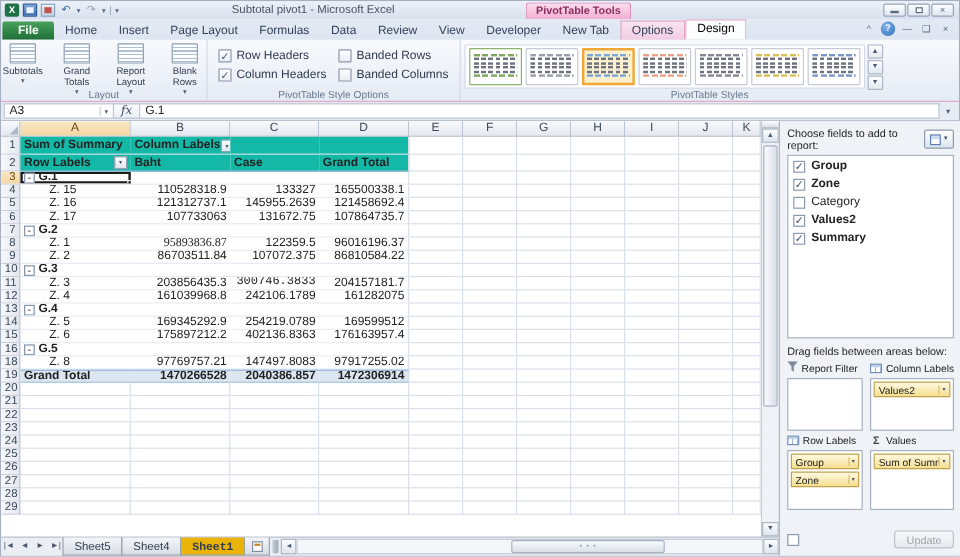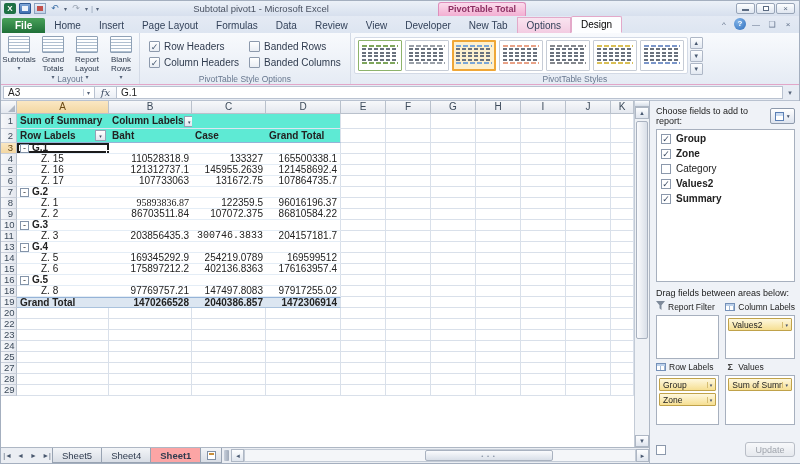--- a/index.html
+++ b/index.html
@@ -35,21 +35,21 @@
   .tab.ctx { background:linear-gradient(#F9E4F0,#F3CCE2); border:1px solid #E3A9C9; border-bottom:none; }
   .tab.ctx.active { background:#FDFEFF; border:1px solid #E3A9C9; border-bottom:1px solid #FDFEFF; color:#000; border-radius:2px 2px 0 0; }
   .ribbon-mini { position:absolute; right:5px; top:2px; display:flex; gap:4px; align-items:center; }
   .mini { font-size:8px; color:#5F6F88; width:12px; text-align:center; line-height:11px; }
   .mini.help { width:12px; height:12px; border-radius:50%; background:radial-gradient(circle at 35% 30%,#7FB2E8,#2F6FBD); color:#fff; font-weight:bold; font-size:8px; }
 
   
   .ribbon { height:52px; background:linear-gradient(#F8FAFD,#EEF2F8 55%,#E5EBF4); border-bottom:1px solid #E2A6C8; display:flex; flex:none; }
   .rgroup { position:relative; border-right:1px solid #D3DAE6; padding:2px 3px 11px; }
   .rgroup .caption { position:absolute; bottom:0; left:0; right:0; text-align:center; font-size:8.5px; color:#68788F; }
-  .lay-buttons { display:flex; gap:4px; }
+  .lay-buttons { display:flex; gap:15px; }
   .rbtn { width:30px; display:flex; flex-direction:column; align-items:center; font-size:8px; color:#2F3B4E; text-align:center; line-height:9px; }
   .tblico { width:22px; height:17px; border:1px solid #8FA1B6; margin:1px 0 2px; background:
     repeating-linear-gradient(180deg,#FDFEFF 0 2px,#AFBfd0 2px 3px); border-radius:1px; }
   .rbtn .dd { font-size:6px; color:#56647A; }
   .cbx-grid { display:grid; grid-template-columns:auto auto; gap:5px 10px; padding:6px 6px 0; }
   .cbx { display:flex; align-items:center; gap:4px; font-size:10px; color:#2F3B4E; white-space:nowrap; }
   .box { width:11px; height:11px; flex:none; border:1px solid #8C99AC; background:linear-gradient(#FFFFFF,#E9EDF3); font-size:9px; line-height:10px; color:#44566E; text-align:center; border-radius:1px; }
   .gallery-wrap { display:flex; align-items:flex-start; gap:2px; padding-top:2px; }
   .gallery { display:flex; gap:3px; background:#FFFFFF; border:1px solid #D3DAE6; padding:2px 3px; border-radius:2px; }
   .tile { width:44px; height:31px; border:1px solid #C6CCD6; background:#fff; padding:2px 1px; border-radius:1px; }
@@ -75,21 +75,21 @@
   .grid { width:633px; overflow:hidden; background:#fff; position:relative; flex:none; }
   .grow { display:flex; }
   .gc { flex:none; border-right:1px solid #D9E0EA; border-bottom:1px solid #D9E0EA; font-size:10px; padding:0 3px; white-space:nowrap; overflow:hidden; }
   .gc.hdrcell { background:linear-gradient(#F7F8FA,#E4E8EF); border-right:1px solid #B9C1CC; border-bottom:1px solid #B9C1CC; text-align:center; color:#3C4A5A; }
   .gc.rownum { background:linear-gradient(90deg,#F7F8FA,#E4E8EF); border-right:1px solid #B9C1CC; border-bottom:1px solid #C9CFDA; text-align:right; padding-right:3px; color:#3C4A5A; font-size:9.5px; }
   .gc.hl { background:linear-gradient(#FAE7C3,#F3D7A2); color:#6B4A14; }
   .corner { position:relative; }
   .corner:after { content:""; position:absolute; right:1px; bottom:1px; border-left:7px solid transparent; border-bottom:7px solid #AEB7C4; }
   .gc.pv { border-right:none; border-bottom:1px solid #E4EDF6; }
   .gc.pvlast { border-right:1px solid #D9E0EA; }
-  .gc.hdr { background:#5eead4; font-weight:bold; border-bottom:1px solid #DCE6F1; display:flex; align-items:center; }
+  .gc.hdr { background:#14b8a6; font-weight:bold; border-bottom:1px solid #DCE6F1; display:flex; align-items:center; }
   .gc.hdr2 { border-bottom:1px solid #95B3D7; }
   .gc.num { text-align:right; }
   .gc.grp { font-weight:bold; display:flex; align-items:center; }
   .gc.item { padding-left:24px; }
   .gc.grand { background:#DCE6F1; font-weight:bold; border-top:1px solid #95B3D7; border-bottom:1px solid #A9C2DD; }
   .gc.sel { box-shadow:inset 0 0 0 2px #1B1B1B; position:relative; }
   .gc.sel .fillh { position:absolute; right:-1px; bottom:-1px; width:4px; height:4px; background:#1B1B1B; border:1px solid #fff; }
   .filterbtn { margin-left:auto; width:11px; height:11px; flex:none; border:1px solid #94A2B6; background:linear-gradient(#FFFFFF,#E0E6EF); font-size:5px; line-height:10px; text-align:center; color:#3D4C63; font-weight:normal; }
   .colbox { display:inline-block; width:9px; height:9px; flex:none; border:1px solid #8494A9; background:#fff; font-size:9px; line-height:7px; text-align:center; color:#333; margin-right:3px; font-weight:normal; }
 
@@ -97,21 +97,21 @@
   .vscroll { width:15px; background:#EFF2F6; border-left:1px solid #C3CBD6; display:flex; flex-direction:column; flex:none; }
   .vsplit { height:6px; background:linear-gradient(#FDFEFF,#D8DFE9); border-bottom:1px solid #AEB7C4; }
   .sbtn { height:12px; background:linear-gradient(#FDFEFF,#DFE5EE); border:1px solid #AEB7C4; font-size:6px; color:#4A5A72; text-align:center; line-height:11px; flex:none; }
   .vtrack { flex:1; position:relative; }
   .vthumb { position:absolute; left:1px; right:1px; top:2px; height:218px; background:linear-gradient(90deg,#FAFBFD,#D9DFE8); border:1px solid #A9B2C0; border-radius:2px; }
 
   
   .tabbar { height:16px; background:#EBEEF3; border-top:1px solid #AEB7C4; display:flex; align-items:stretch; font-size:9.5px; flex:none; }
   .navbtn { width:13px; text-align:center; font-size:7px; line-height:15px; color:#49586E; }
   .stab { padding:1px 9px 0; border:1px solid #98A3B2; border-top:none; background:linear-gradient(#F3F5F8,#D8DDE5); margin-left:-1px; color:#2F3B4E; display:flex; align-items:center; }
-  .stab.active { background:#fca5a5; font-weight:bold; z-index:2; }
+  .stab.active { background:#eab308; font-weight:bold; z-index:2;font-family:Liberation Mono, monospace; }
   .instab { width:22px; border:1px solid #98A3B2; border-top:none; background:linear-gradient(#F3F5F8,#D8DDE5); margin-left:-1px; display:flex; align-items:center; justify-content:center; }
   .insico { width:9px; height:9px; border:1px solid #7F8FA5; background:#fff; position:relative; }
   .insico:after { content:""; position:absolute; left:1px; top:1px; right:1px; height:2px; background:#C98F3B; }
   .tsplit { width:5px; margin:2px 2px; background:linear-gradient(90deg,#C6CEDA,#9FA9B8); border-radius:1px; }
   .hscroll { flex:1; display:flex; align-items:stretch; margin:1px 0; }
   .htrack { flex:1; background:#F4F6F9; border:1px solid #C3CBD6; position:relative; }
   .hthumb { position:absolute; top:0; bottom:0; left:46%; width:128px; background:linear-gradient(#FAFBFD,#D9DFE8); border:1px solid #A9B2C0; border-radius:2px; text-align:center; font-size:6px; color:#8B97A8; line-height:11px; letter-spacing:1px; }
   .hbtn { width:13px; background:linear-gradient(#FDFEFF,#DFE5EE); border:1px solid #AEB7C4; font-size:6px; color:#4A5A72; text-align:center; line-height:12px; }
 
   
@@ -162,21 +162,21 @@
           <i></i>
         </span>
         <span class="qico ">↶</span>
         <span class="qdd">▾</span>
         <span class="qico gray">↷</span>
         <span class="qdd">▾</span>
         <span class="qsep">|</span>
         <span class="qdd">▾</span>
       </div>
     <div class="title-text">Subtotal pivot1 - Microsoft Excel</div>
-    <div class="ctx-label">PivotTable Total</div>
+    <div class="ctx-label">PivotTable Tools</div>
     <div class="winbtns">
       <div class="wbtn">
           <span class="bar"></span>
         </div>
       <div class="wbtn">
           <span class="sq"></span>
         </div>
       <div class="wbtn">
           <span class="x">×</span>
         </div>
@@ -520,20 +520,34 @@
               <div class="gc pv num pvlast" style="width: 75px; line-height: 10px;">204157181.7</div>
               <div class="gc " style="width: 45px; line-height: 10px;"></div>
               <div class="gc " style="width: 45px; line-height: 10px;"></div>
               <div class="gc " style="width: 45px; line-height: 10px;"></div>
               <div class="gc " style="width: 45px; line-height: 10px;"></div>
               <div class="gc " style="width: 45px; line-height: 10px;"></div>
               <div class="gc " style="width: 45px; line-height: 10px;"></div>
               <div class="gc " style="width: 23px; line-height: 10px;"></div>
             </div>
             <div class="grow" style="height: 11px;">
+              <div class="gc rownum" style="width: 16px; line-height: 10px;">12</div>
+              <div class="gc pv item" style="width: 92px; line-height: 10px;">Z. 4</div>
+              <div class="gc pv num" style="width: 83px; line-height: 10px;">161039968.8</div>
+              <div class="gc pv num" style="width: 74px; line-height: 10px;">242106.1789</div>
+              <div class="gc pv num pvlast" style="width: 75px; line-height: 10px;">161282075</div>
+              <div class="gc " style="width: 45px; line-height: 10px;"></div>
+              <div class="gc " style="width: 45px; line-height: 10px;"></div>
+              <div class="gc " style="width: 45px; line-height: 10px;"></div>
+              <div class="gc " style="width: 45px; line-height: 10px;"></div>
+              <div class="gc " style="width: 45px; line-height: 10px;"></div>
+              <div class="gc " style="width: 45px; line-height: 10px;"></div>
+              <div class="gc " style="width: 23px; line-height: 10px;"></div>
+            </div>
+            <div class="grow" style="height: 11px;">
               <div class="gc rownum" style="width: 16px; line-height: 10px;">13</div>
               <div class="gc pv grp" style="width: 92px; line-height: 10px;">
                 <span class="colbox">-</span>
                 <span>G.4</span>
               </div>
               <div class="gc pv" style="width: 83px; line-height: 10px;"></div>
               <div class="gc pv" style="width: 74px; line-height: 10px;"></div>
               <div class="gc pv pvlast" style="width: 75px; line-height: 10px;"></div>
               <div class="gc " style="width: 45px; line-height: 10px;"></div>
               <div class="gc " style="width: 45px; line-height: 10px;"></div>
@@ -624,20 +638,34 @@
               <div class="gc " style="width: 75px; line-height: 10px;"></div>
               <div class="gc " style="width: 45px; line-height: 10px;"></div>
               <div class="gc " style="width: 45px; line-height: 10px;"></div>
               <div class="gc " style="width: 45px; line-height: 10px;"></div>
               <div class="gc " style="width: 45px; line-height: 10px;"></div>
               <div class="gc " style="width: 45px; line-height: 10px;"></div>
               <div class="gc " style="width: 45px; line-height: 10px;"></div>
               <div class="gc " style="width: 23px; line-height: 10px;"></div>
             </div>
             <div class="grow" style="height: 11px;">
+              <div class="gc rownum" style="width: 16px; line-height: 10px;">21</div>
+              <div class="gc " style="width: 92px; line-height: 10px;"></div>
+              <div class="gc " style="width: 83px; line-height: 10px;"></div>
+              <div class="gc " style="width: 74px; line-height: 10px;"></div>
+              <div class="gc " style="width: 75px; line-height: 10px;"></div>
+              <div class="gc " style="width: 45px; line-height: 10px;"></div>
+              <div class="gc " style="width: 45px; line-height: 10px;"></div>
+              <div class="gc " style="width: 45px; line-height: 10px;"></div>
+              <div class="gc " style="width: 45px; line-height: 10px;"></div>
+              <div class="gc " style="width: 45px; line-height: 10px;"></div>
+              <div class="gc " style="width: 45px; line-height: 10px;"></div>
+              <div class="gc " style="width: 23px; line-height: 10px;"></div>
+            </div>
+            <div class="grow" style="height: 11px;">
               <div class="gc rownum" style="width: 16px; line-height: 10px;">22</div>
               <div class="gc " style="width: 92px; line-height: 10px;"></div>
               <div class="gc " style="width: 83px; line-height: 10px;"></div>
               <div class="gc " style="width: 74px; line-height: 10px;"></div>
               <div class="gc " style="width: 75px; line-height: 10px;"></div>
               <div class="gc " style="width: 45px; line-height: 10px;"></div>
               <div class="gc " style="width: 45px; line-height: 10px;"></div>
               <div class="gc " style="width: 45px; line-height: 10px;"></div>
               <div class="gc " style="width: 45px; line-height: 10px;"></div>
               <div class="gc " style="width: 45px; line-height: 10px;"></div>
@@ -667,20 +695,34 @@
               <div class="gc " style="width: 45px; line-height: 10px;"></div>
               <div class="gc " style="width: 45px; line-height: 10px;"></div>
               <div class="gc " style="width: 45px; line-height: 10px;"></div>
               <div class="gc " style="width: 45px; line-height: 10px;"></div>
               <div class="gc " style="width: 45px; line-height: 10px;"></div>
               <div class="gc " style="width: 45px; line-height: 10px;"></div>
               <div class="gc " style="width: 23px; line-height: 10px;"></div>
             </div>
             <div class="grow" style="height: 11px;">
               <div class="gc rownum" style="width: 16px; line-height: 10px;">25</div>
+              <div class="gc " style="width: 92px; line-height: 10px;"></div>
+              <div class="gc " style="width: 83px; line-height: 10px;"></div>
+              <div class="gc " style="width: 74px; line-height: 10px;"></div>
+              <div class="gc " style="width: 75px; line-height: 10px;"></div>
+              <div class="gc " style="width: 45px; line-height: 10px;"></div>
+              <div class="gc " style="width: 45px; line-height: 10px;"></div>
+              <div class="gc " style="width: 45px; line-height: 10px;"></div>
+              <div class="gc " style="width: 45px; line-height: 10px;"></div>
+              <div class="gc " style="width: 45px; line-height: 10px;"></div>
+              <div class="gc " style="width: 45px; line-height: 10px;"></div>
+              <div class="gc " style="width: 23px; line-height: 10px;"></div>
+            </div>
+            <div class="grow" style="height: 11px;">
+              <div class="gc rownum" style="width: 16px; line-height: 10px;">26</div>
               <div class="gc " style="width: 92px; line-height: 10px;"></div>
               <div class="gc " style="width: 83px; line-height: 10px;"></div>
               <div class="gc " style="width: 74px; line-height: 10px;"></div>
               <div class="gc " style="width: 75px; line-height: 10px;"></div>
               <div class="gc " style="width: 45px; line-height: 10px;"></div>
               <div class="gc " style="width: 45px; line-height: 10px;"></div>
               <div class="gc " style="width: 45px; line-height: 10px;"></div>
               <div class="gc " style="width: 45px; line-height: 10px;"></div>
               <div class="gc " style="width: 45px; line-height: 10px;"></div>
               <div class="gc " style="width: 45px; line-height: 10px;"></div>

